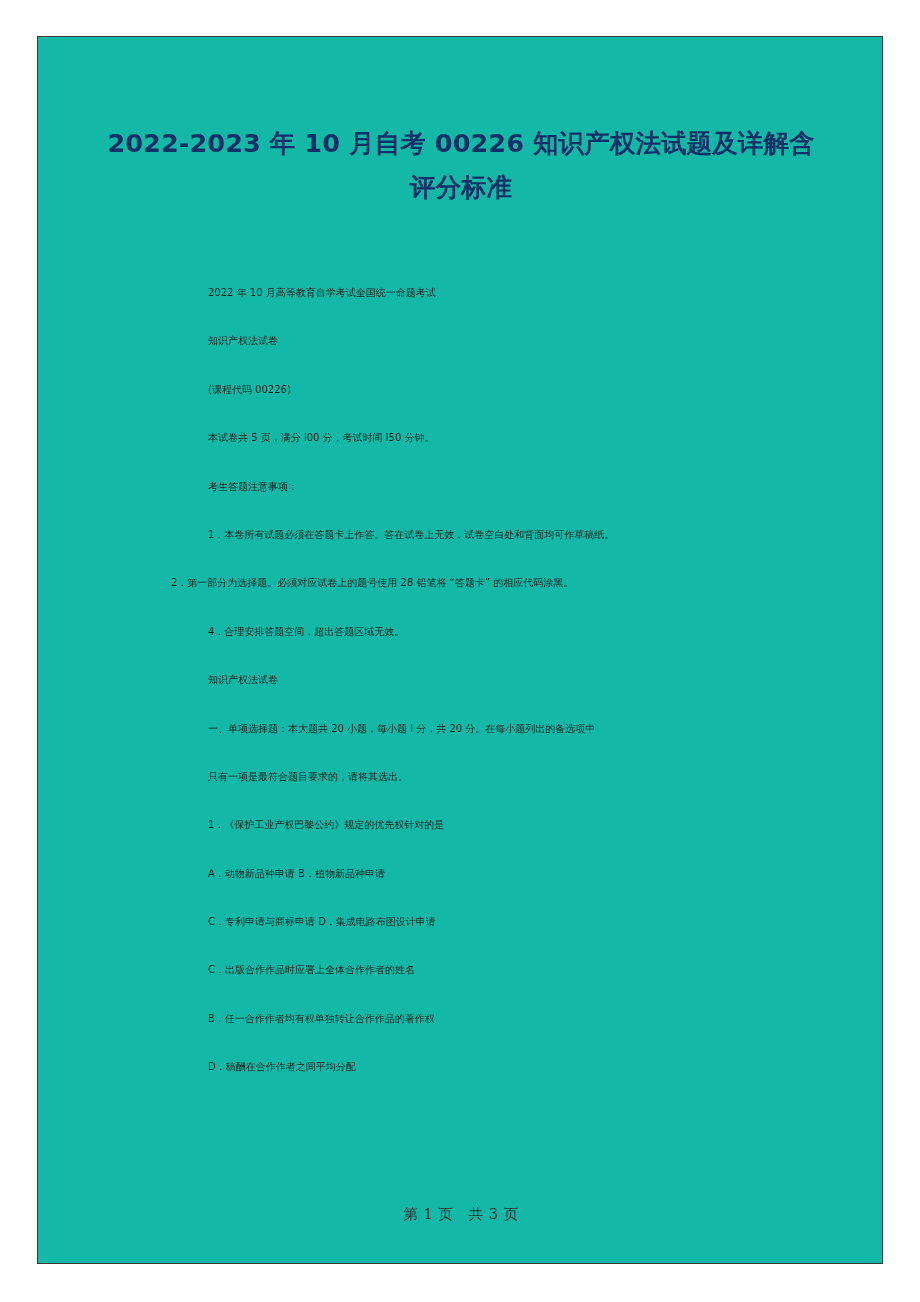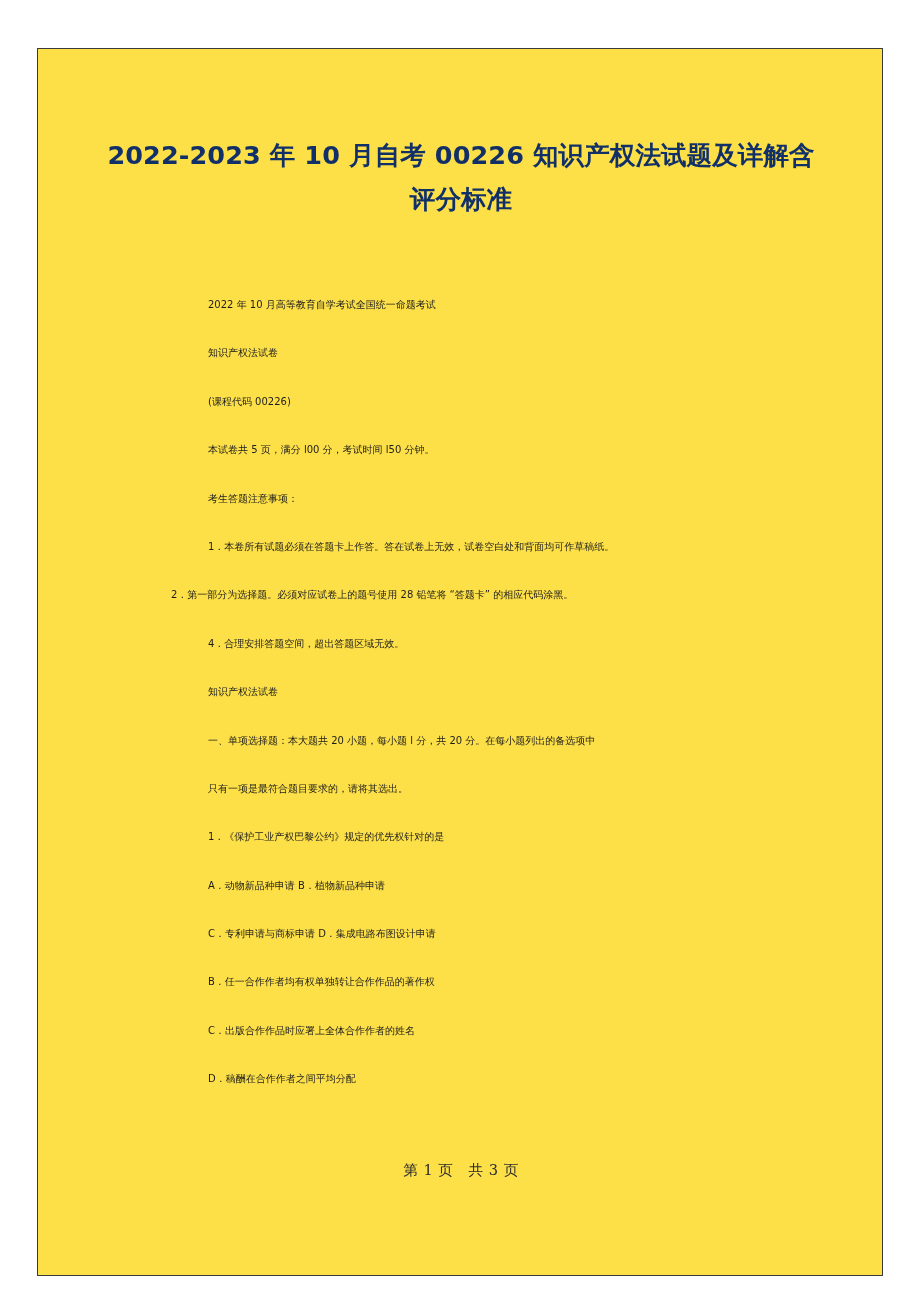--- a/index.html
+++ b/index.html
@@ -17,23 +17,22 @@
 
   
   #document-page {
     position: absolute;
     left: 37px;
     top: 36px;
     width: 846px;
     height: 1228px;
     border: 1px solid #3a3a3a;
     box-sizing: border-box;
-    background: #fde047;
+    background: #14b8a6;
     overflow: hidden;
-    margin-top: 12px;
   }
 
   
   #doc-title {
     margin: 0;
     padding: 0;
     position: absolute;
     left: 60px;
     top: 84px;
     width: 726px;
@@ -62,21 +61,21 @@
     padding-left: 133px;
   }
   .para.indent {
     padding-left: 170px;
   }
 
   
   #page-footer {
     position: absolute;
     left: 0;
-    top: 1112px;
+    top: 1168px;
     width: 846px;
     text-align: center;
     font-family: "DejaVu Serif", "Liberation Serif", serif;
     font-size: 14.6px;
     color: #2b2b2b;
     letter-spacing: 0.5px;
   }
 </style>
 </head>
 <body>
@@ -96,22 +95,22 @@
       <p class="para indent">考生答题注意事项：</p>
       <p class="para indent">1．本卷所有试题必须在答题卡上作答。答在试卷上无效，试卷空白处和背面均可作草稿纸。</p>
       <p class="para">2．第一部分为选择题。必须对应试卷上的题号使用 28 铅笔将 “答题卡” 的相应代码涂黑。</p>
       <p class="para indent">4．合理安排答题空间，超出答题区域无效。</p>
       <p class="para indent">知识产权法试卷</p>
       <p class="para indent">一、单项选择题：本大题共 20 小题，每小题 l 分，共 20 分。在每小题列出的备选项中</p>
       <p class="para indent">只有一项是最符合题目要求的，请将其选出。</p>
       <p class="para indent">1．《保护工业产权巴黎公约》规定的优先权针对的是</p>
       <p class="para indent">A．动物新品种申请 B．植物新品种申请</p>
       <p class="para indent">C．专利申请与商标申请 D．集成电路布图设计申请</p>
+      <p class="para indent">C．出版合作作品时应署上全体合作作者的姓名</p>
       <p class="para indent">B．任一合作作者均有权单独转让合作作品的著作权</p>
-      <p class="para indent">C．出版合作作品时应署上全体合作作者的姓名</p>
       <p class="para indent">D．稿酬在合作作者之间平均分配</p>
     </div>
 
   <div id="page-footer">
     <span>第 1 页　共 3 页</span>
   </div>
 
 </div>
 
 </body></html>

